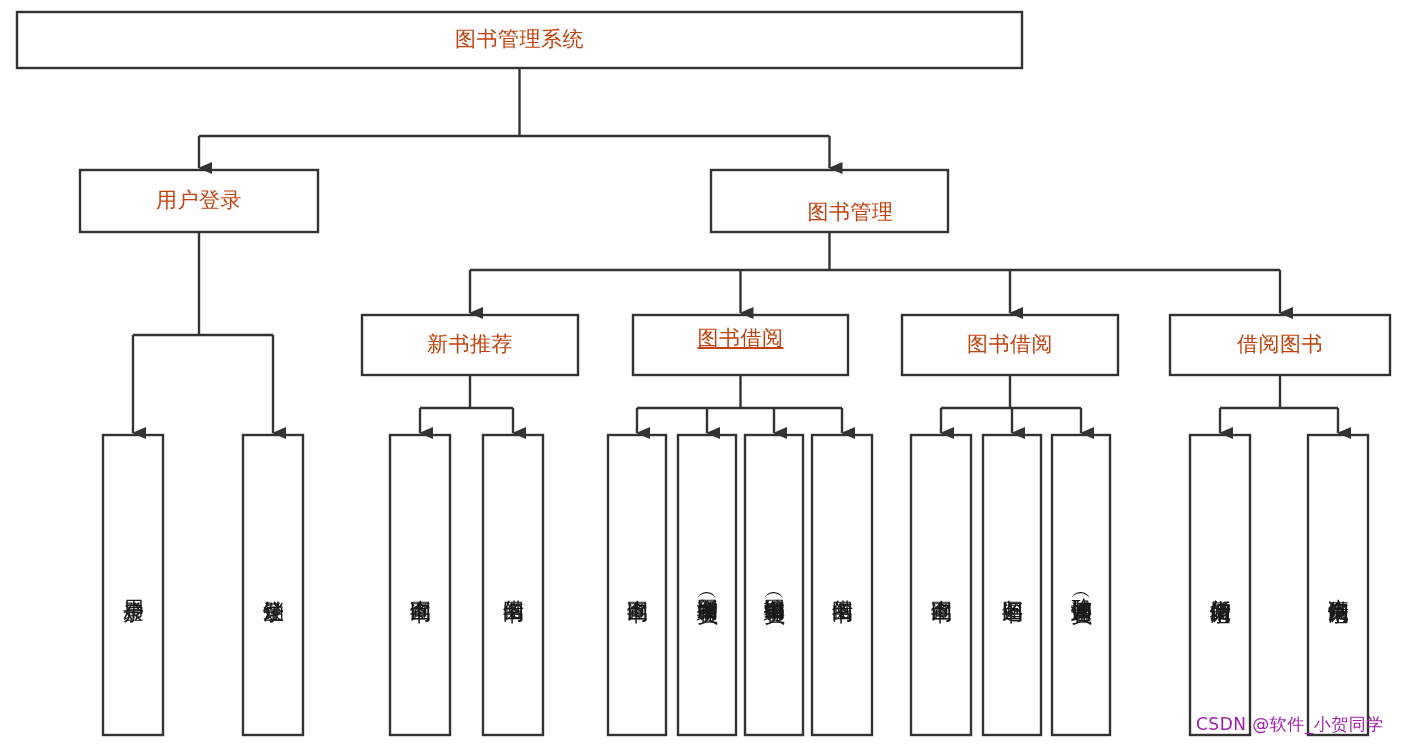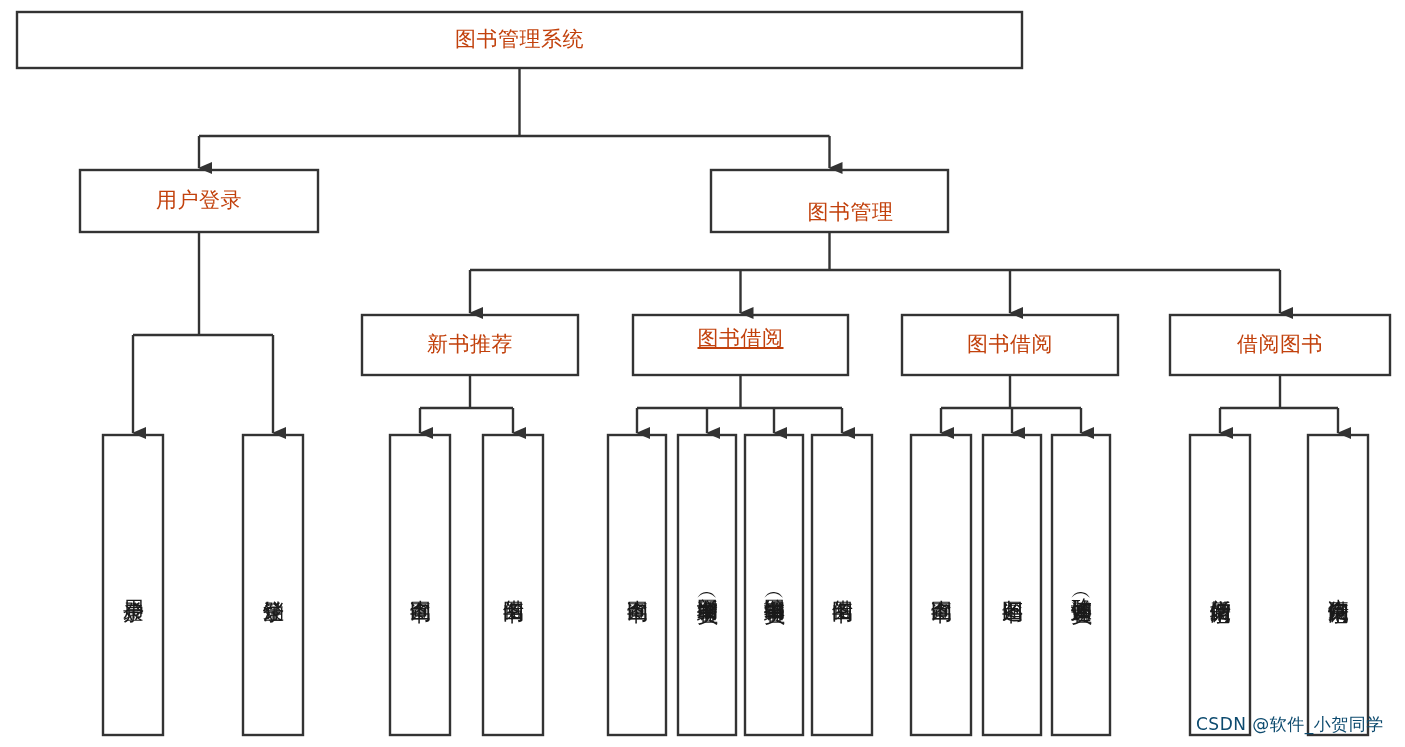--- a/index.html
+++ b/index.html
@@ -57,21 +57,21 @@
     color: #1a1a1a;
     font-size: 21px;
     line-height: 1.18;
     writing-mode: vertical-rl;
     text-orientation: upright;
     letter-spacing: 1px;
     white-space: nowrap;
   }
   .watermark {
     position: absolute;
-    color: #0c4a6e;
+    color: #a21caf;
     font-size: 17px;
     white-space: nowrap;
     letter-spacing: 0.5px;
   }
 </style>
 </head>
 <body>
 
 <div id="canvas">
 

